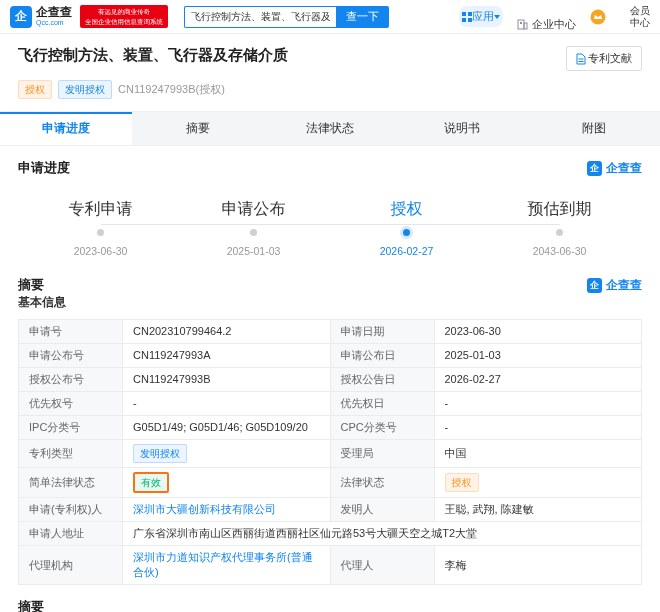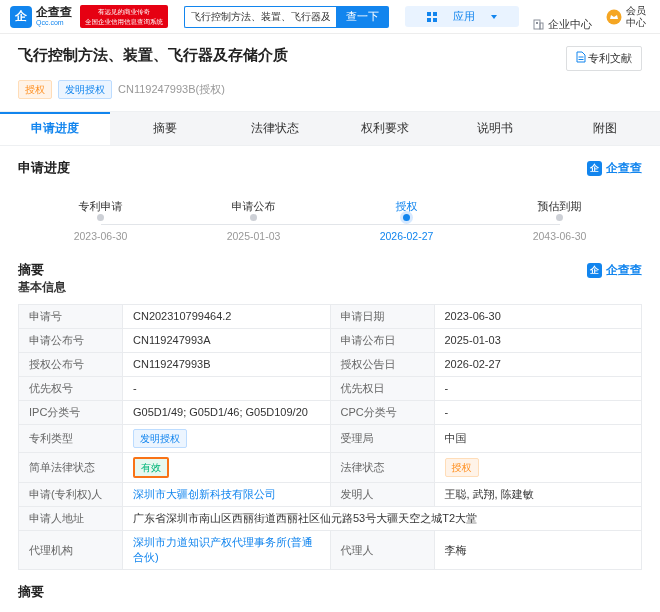--- a/index.html
+++ b/index.html
@@ -13,30 +13,30 @@
   .header { display:flex; align-items:center; height:34px; padding:0 10px; border-bottom:1px solid #ededed; gap:8px; }
   .logo { display:flex; align-items:center; gap:4px; }
   .logo-icon { width:22px; height:22px; border-radius:4px; background:#1285ee; color:#fff; font-weight:bold; font-size:12px; display:flex; align-items:center; justify-content:center; }
   .logo-cn { font-size:12px; font-weight:bold; color:#222; line-height:1.1; }
   .logo-en { font-size:7px; color:#1285ee; line-height:1.1; }
   .slogan { background:#e60012; color:#fff; font-size:6.5px; line-height:1.4; padding:2px 5px; border-radius:2px; text-align:center; white-space:nowrap; }
   .searchbox { display:flex; margin-left:8px; align-items:center; }
   .search-input { width:152px; height:22px; border:1px solid #1285ee; border-right:none; font-size:10px; padding:0 6px; color:#333; outline:none; border-radius:2px 0 0 2px; font-family:inherit; }
   .search-btn { height:22px; background:#1285ee; color:#fff; font-size:11px; border:none; padding:0 10px; border-radius:0 2px 2px 0; cursor:pointer; font-family:inherit; }
   .header-right { margin-left:auto; display:flex; align-items:center; gap:14px; }
-  .apps-pill { display:flex; align-items:center; gap:16px; background:#e9f3ff; color:#1285ee; font-size:11px; padding:3px 22px; border-radius:3px; cursor:pointer; }
+  .apps-pill { display:flex; align-items:center; gap:0; background:#e9f3ff; color:#1285ee; font-size:11px; padding:3px 3px; border-radius:8px; cursor:pointer; }
   .caret { width:0; height:0; border-left:3.5px solid transparent; border-right:3.5px solid transparent; border-top:4px solid #1285ee; }
   .hdr-item { display:flex; align-items:center; gap:4px; font-size:11px; color:#333; cursor:pointer;margin-top:16px; }
-  .member { display:flex; align-items:center; gap:4px; cursor:pointer; }
+  .member { display:flex; align-items:center; gap:20px; cursor:pointer;text-align:right; }
   .member-txt { font-size:10px; color:#333; width:24px; line-height:1.15; }
   
   .title-wrap { padding:12px 18px 0; }
   .title-row { display:flex; justify-content:space-between; align-items:flex-start; }
   .page-title { margin:0; font-size:15px; font-weight:bold; color:#222; }
-  .doc-btn { display:flex; gap:2px; border:1px solid #dcdee0; border-radius:2px; padding:4px 9px; font-size:11px; color:#333; background:#fff; cursor:pointer; font-family:inherit; }
+  .doc-btn { display:flex; align-items:center; gap:2px; border:1px solid #dcdee0; border-radius:2px; padding:4px 9px; font-size:11px; color:#333; background:#fff; cursor:pointer; font-family:inherit; }
   .tag-row { display:flex; align-items:center; gap:6px; margin-top:9px; }
   .tag { font-size:10px; padding:1px 6px; border-radius:2px; line-height:1.5; display:inline-block; }
   .tag-orange { background:#fff3e8; color:#ff8f1f; border:1px solid #ffddb8; }
   .tag-blue   { background:#ecf5ff; color:#1285ee; border:1px solid #bcdcff; }
   .tag-green  { background:#e7f8f0; color:#00b578; border:2px solid #f97316; }
   .pat-no { font-size:11px; color:#999; }
   
   .tabs { display:flex; background:#f4f5f7; margin-top:12px; border-top:1px solid #eef0f2; border-bottom:1px solid #eef0f2; }
   .tab { flex:1; text-align:center; font-size:12px; color:#333; padding:8px 0; cursor:pointer; }
   .tab.active { color:#1285ee; background:#fff; font-weight:bold; box-shadow:inset 0 2px 0 #1285ee; }
@@ -44,21 +44,21 @@
   .section { padding:13px 18px 0; }
   .section-head { display:flex; justify-content:space-between; align-items:center; }
   .section-title { font-size:13px; font-weight:bold; color:#222; }
   .watermark { display:flex; align-items:center; gap:4px; }
   .wm-icon { width:15px; height:15px; background:#1285ee; border-radius:3px; color:#fff; font-size:9px; display:flex; align-items:center; justify-content:center; font-weight:bold; }
   .wm-text { font-size:12px; font-weight:bold; color:#1285ee; }
   
   .timeline { position:relative; display:flex; margin:22px 6px 6px; }
   .tl-line { position:absolute; left:12.5%; right:12.5%; top:25px; height:1px; background:#e2e5e9; }
   .tl-step { flex:1; text-align:center; position:relative; }
-  .tl-label { font-size:11px; color:#333; }
+  .tl-label { font-size:16px; color:#333; margin-bottom:9px; }
   .tl-dot { width:7px; height:7px; border-radius:50%; background:#cdd0d6; margin:0 auto; position:relative; z-index:1; }
   .tl-date { font-size:10.5px; color:#999; margin-top:9px; }
   .tl-step.highlight .tl-label, .tl-step.highlight .tl-date { color:#1285ee; }
   .tl-step.highlight .tl-dot { background:#1285ee; box-shadow:0 0 0 3px #d6e9ff; }
   
   .sub-title { font-size:12px; font-weight:bold; color:#333; }
   .info-table { width:100%; border-collapse:collapse; margin-top:8px; table-layout:fixed; }
   .info-table td { border:1px solid #e9ebee; font-size:11px; padding:4px 10px; color:#333; line-height:15px; word-break:break-all; }
   .info-table td.lbl { background:#f7f8fa; color:#666; width:104px; }
   .link { color:#1285ee; cursor:pointer; }
@@ -129,21 +129,20 @@
     <span class="tag tag-orange">授权</span>
     <span class="tag tag-blue">发明授权</span>
     <span class="pat-no">CN119247993B(授权)</span>
   </div>
 </div>
 
 <div class="tabs">
   <div class="tab active">申请进度</div>
   <div class="tab">摘要</div>
   <div class="tab">法律状态</div>
-  <div class="tab">权利要求</div>
   <div class="tab">说明书</div>
   <div class="tab">附图</div>
 </div>
 
 <div class="section">
   <div class="section-head">
     <div class="section-title">申请进度</div>
     <div class="watermark">
       <span class="wm-icon">企</span>
       <span class="wm-text">企查查</span>

